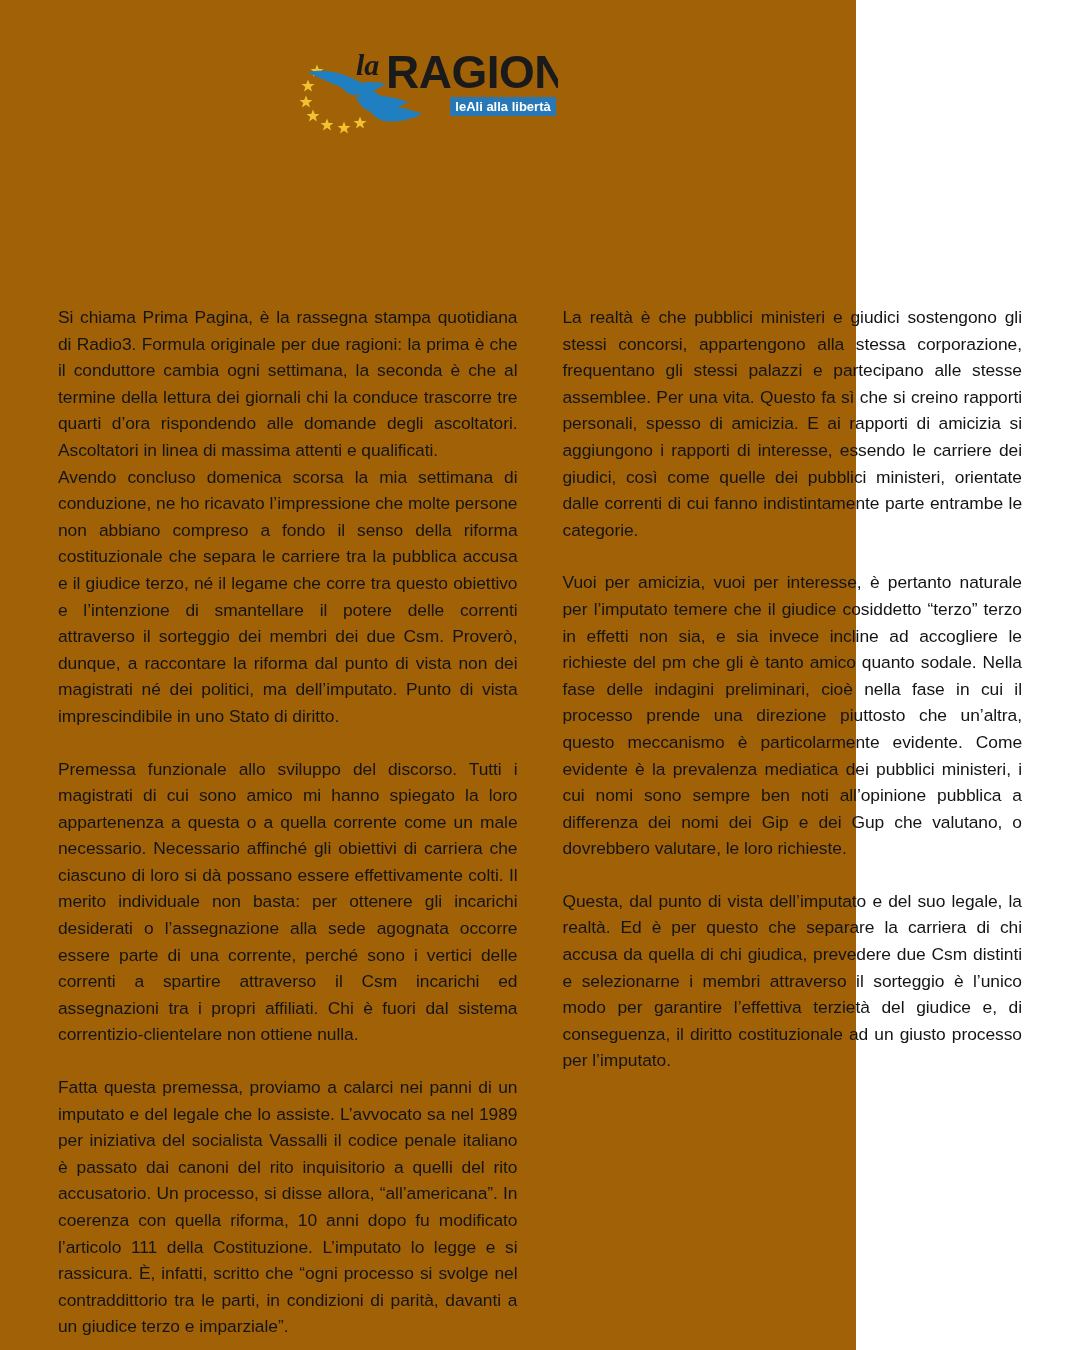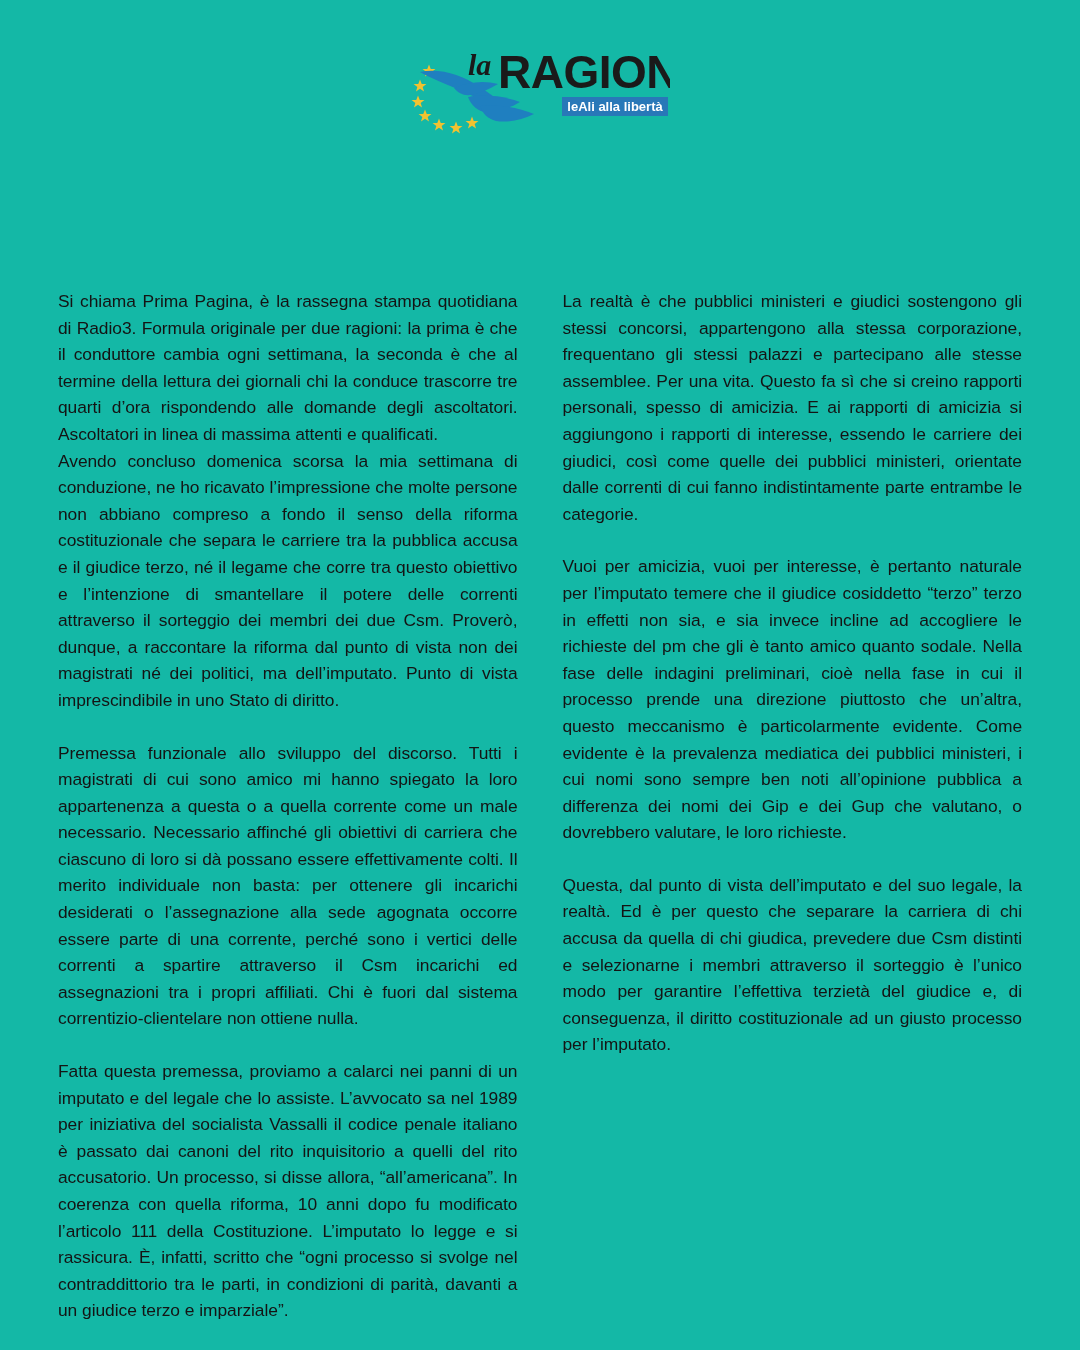--- a/index.html
+++ b/index.html
@@ -8,23 +8,23 @@
     width: 1080px;
     height: 1350px;
     background: #ffffff;
     font-family: "Liberation Sans", sans-serif;
     color: #111111;
     overflow: hidden;
   }
 
   .page {
     position: relative;
-    width: 1080px;
+    width: 856px;
     height: 1350px;
-    background: #14b8a6;
+    background: #a16207;
   }
 
   
   .masthead {
     width: 100%;
     padding-top: 42px;
     display: flex;
     justify-content: center;
     align-items: flex-start;
   }
@@ -63,20 +63,21 @@
     position: absolute;
     top: 288px;
     left: 58px;
     width: 964px;
     display: flex;
     gap: 45px;
   }
 
   .col {
     width: 460px;
+    margin-top: 16px;
   }
 
   .col p {
     font-family: "Liberation Sans", sans-serif;
     font-size: 17.4px;
     line-height: 26.6px;
     text-align: justify;
     text-justify: inter-word;
     color: #141414;
     letter-spacing: -0.05px;

